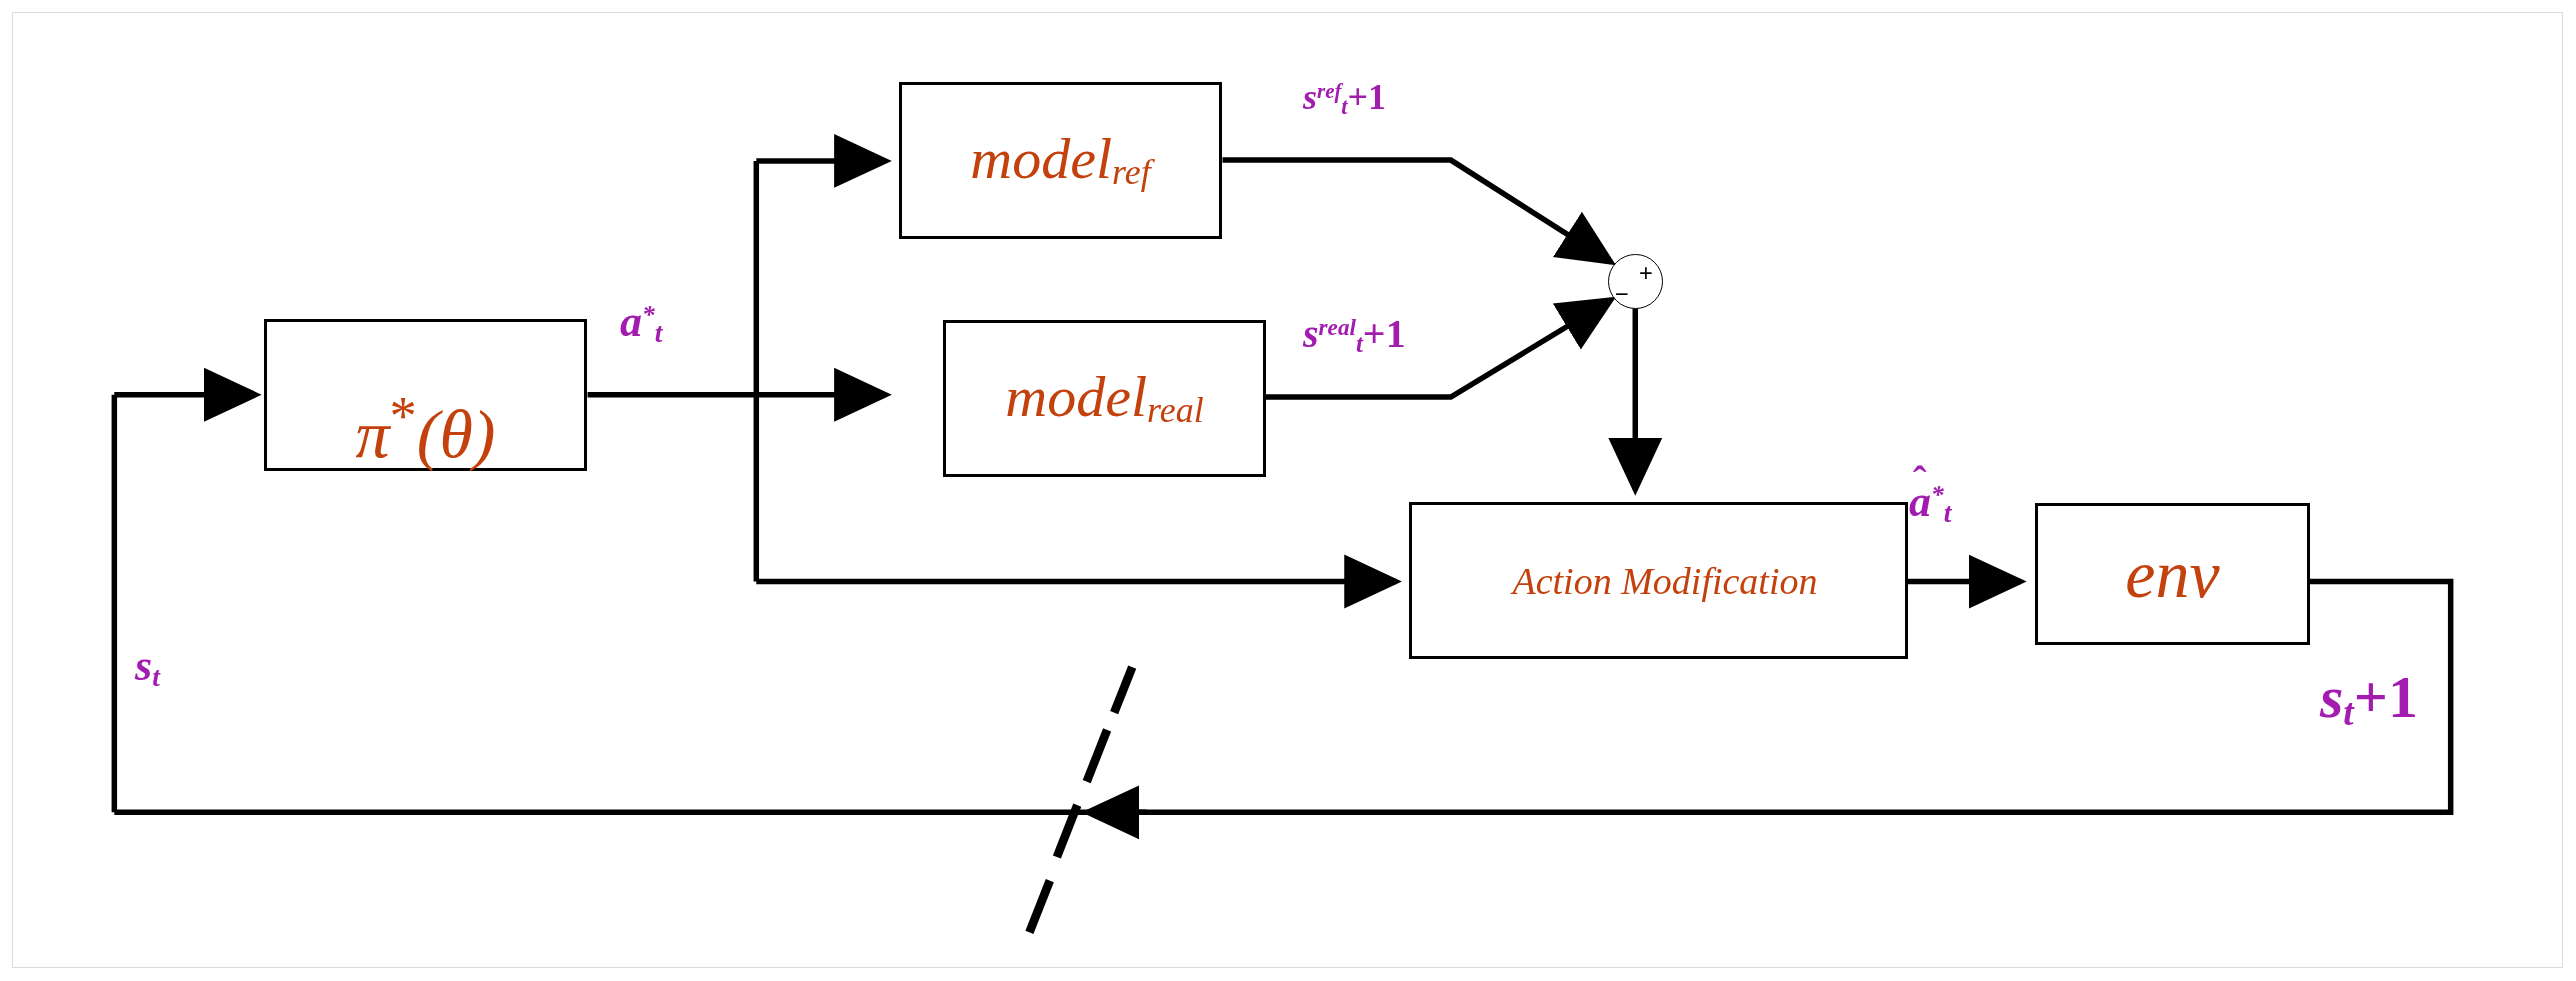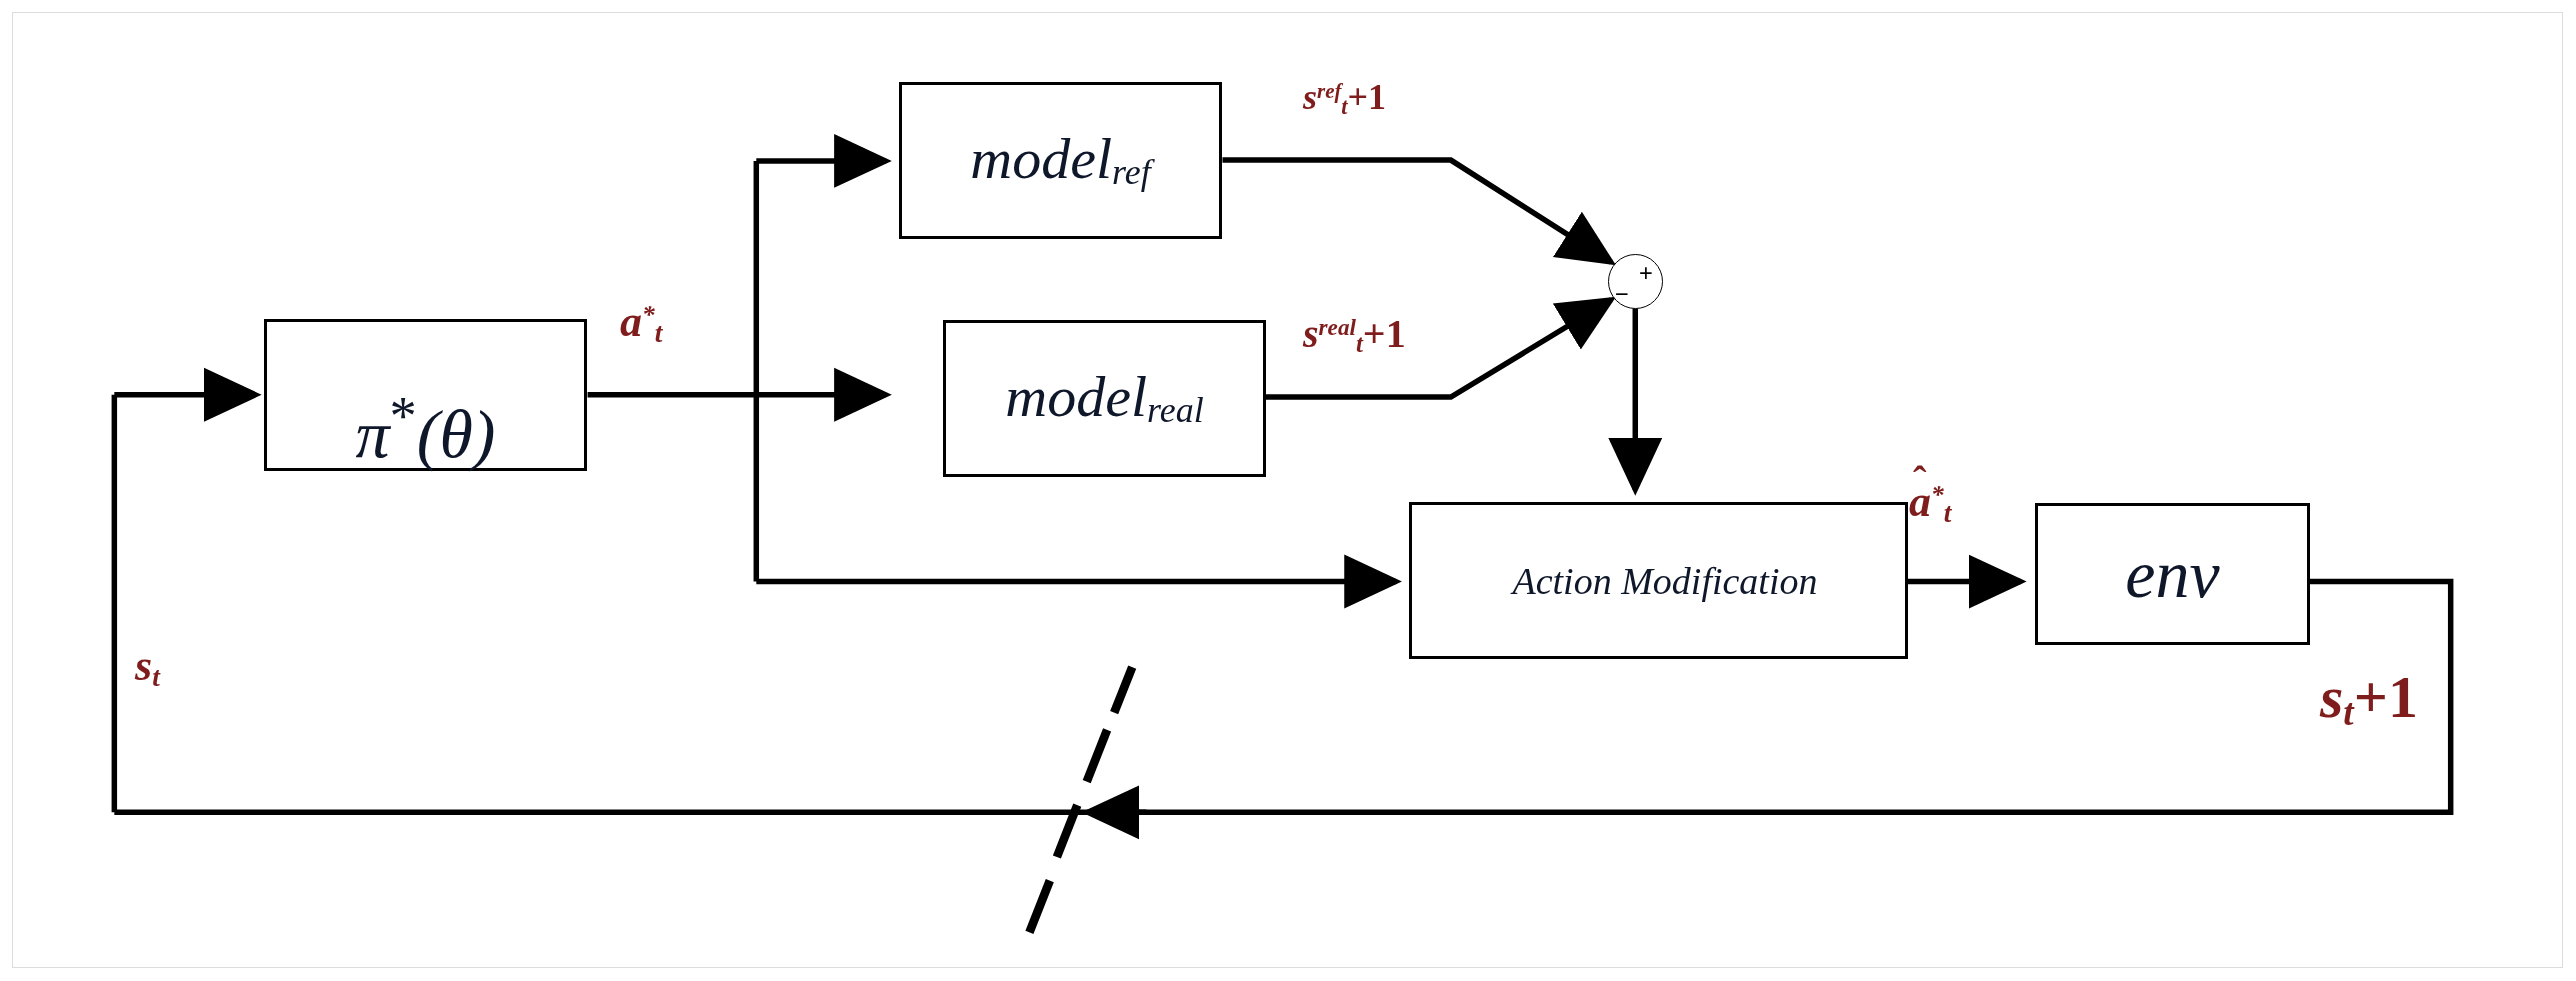--- a/index.html
+++ b/index.html
@@ -37,21 +37,21 @@
   }
   
   .block {
     position: absolute;
     box-sizing: border-box;
     border: 3.9px solid #000000;
     background: #ffffff;
     display: flex;
     align-items: center;
     justify-content: center;
-    color: #0f172a;
+    color: #c2410c;
     line-height: 1;
     white-space: nowrap;
   }
   .block .blk-label {
     font-style: italic;
     font-family: "Liberation Serif", "DejaVu Serif", serif;
   }
   #block-policy   { left: 264px;  top: 319px; width: 323px; height: 152px; align-items: flex-end; }
   #block-modelref { left: 899px; top: 82px; width: 323px; height: 157px; }
   #block-modelreal{ left: 899px; top: 320px; width: 323px; height: 157px; margin-left: 44px; }
@@ -64,21 +64,21 @@
   #block-actmod   .blk-label { font-size: 38px; }
   #block-env      .blk-label { font-size: 68px; }
 
   
   .blk-label sub { font-size: 0.62em; font-style: italic; vertical-align: -0.18em; }
   .sup-star { font-size: 0.80em; vertical-align: 0.42em; font-style: normal; }
 
   
   .sig {
     position: absolute;
-    color: #7f1d1d;
+    color: #a21caf;
     font-family: "Liberation Serif", "DejaVu Serif", serif;
     font-style: italic;
     font-weight: bold;
     white-space: nowrap;
     line-height: 1;
   }
   .sig sub { font-size: 0.62em; font-style: italic; vertical-align: -0.22em; }
   .sig sup { font-size: 0.58em; font-style: italic; vertical-align: 0.52em; }
   .sig .op  { font-style: normal; font-weight: bold; }
 

